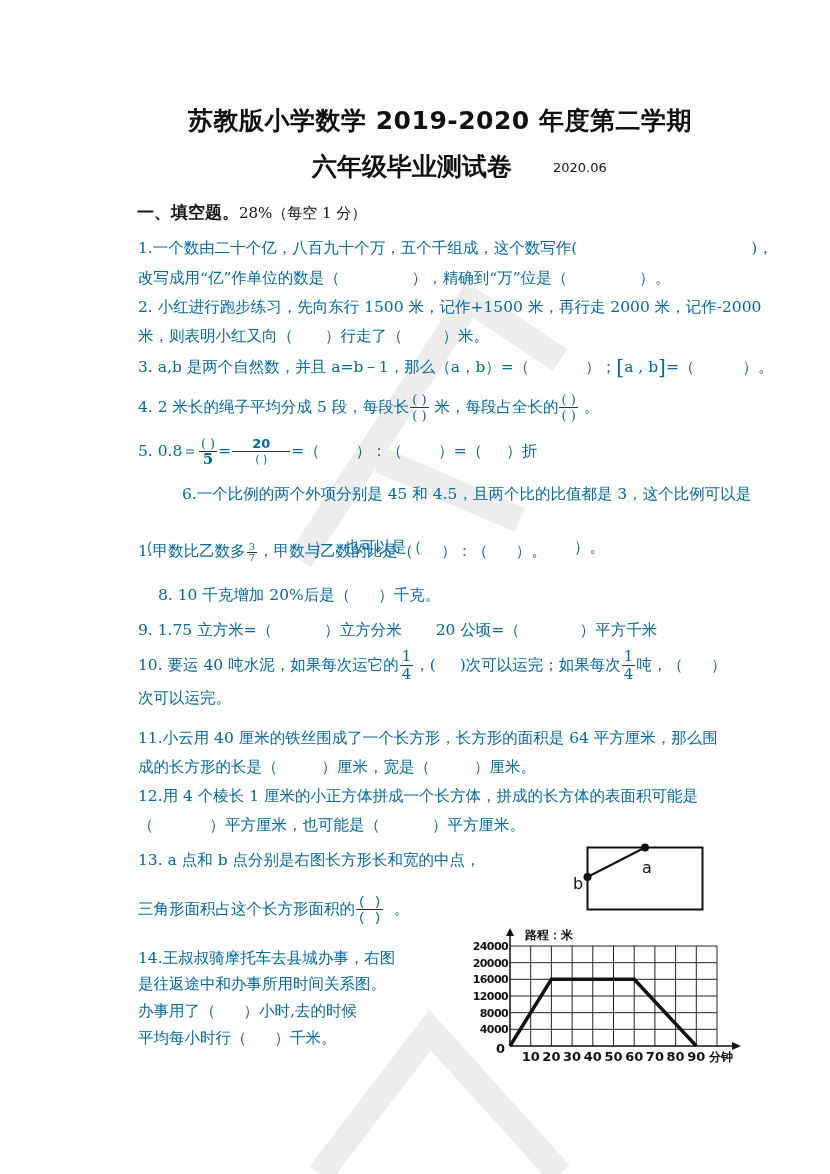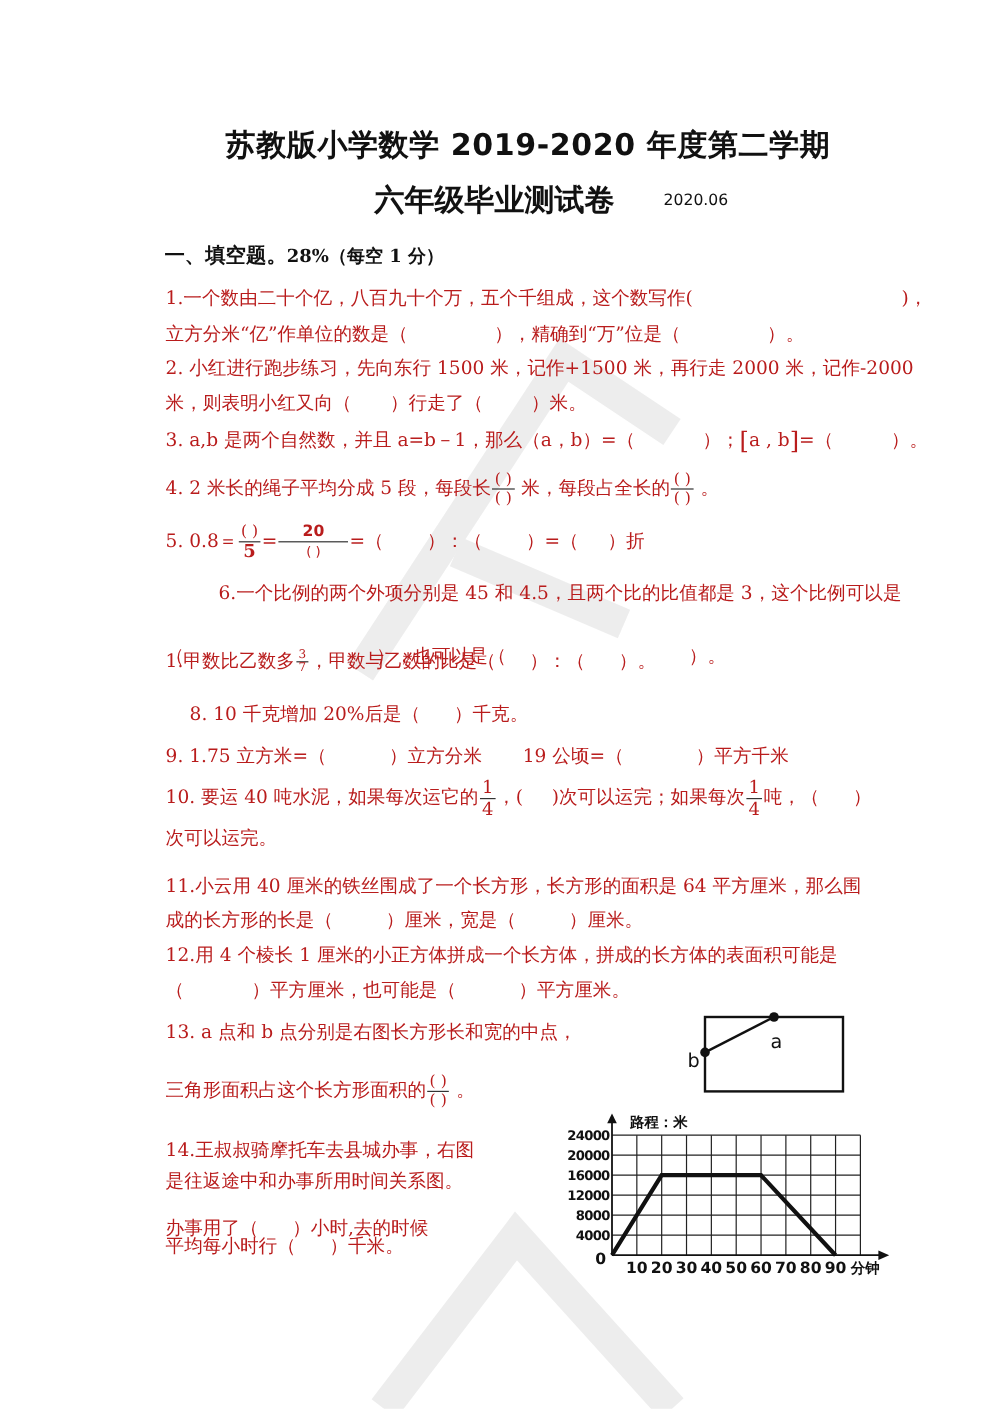--- a/index.html
+++ b/index.html
@@ -25,23 +25,23 @@
     }
     .date {
       position: absolute; top: 160px; left: 553px;
       font-family: "DejaVu Sans", "Liberation Sans", sans-serif;
       font-size: 13px; color: #111;
     }
     .section {
       position: absolute; top: 201px; left: 137px;
       font-size: 17px; font-weight: bold; color: #111;
     }
-    .section .pct { font-weight: bold; font-size: 15px; }
+    .section .pct { font-weight: normal; font-size: 15px; }
     .line {
-      position: absolute; left: 138px; font-size: 15.5px; white-space: nowrap; color: #b91c1c;
+      position: absolute; left: 138px; font-size: 15.5px; white-space: nowrap; color: #0369a1;
     }
     .gap { display: inline-block; }
     .frac {
       display: inline-block; vertical-align: middle; text-align: center;
       font-size: 13px; line-height: 15px; margin: 0 1px;
     }
     .frac .num, .frac .den { display: block; padding: 0 2px; }
     .frac .num { border-bottom: 1.2px solid #333; }
     .frac.small { font-size: 10px; line-height: 10px; }
     .frac.bold .num { font-family: "DejaVu Sans", sans-serif; font-weight: bold; font-size: 13px; }
@@ -65,21 +65,21 @@
 <div class="date">2020.06</div>
 
 <div class="section">
   <span>一、填空题。</span><span class="pct">28%（每空 1 分）</span>
 </div>
 
 <div class="line" style="top:238px;">
   <span>1.一个数由二十个亿，八百九十个万，五个千组成，这个数写作(</span><span class="gap" style="width:174px"></span><span>)，</span>
 </div>
 <div class="line" style="top:268px;">
-  <span>立方分米“亿”作单位的数是（</span><span class="gap" style="width:72px"></span><span>），精确到“万”位是（</span><span class="gap" style="width:72px"></span><span>）。</span>
+  <span>改写成用“亿”作单位的数是（</span><span class="gap" style="width:72px"></span><span>），精确到“万”位是（</span><span class="gap" style="width:72px"></span><span>）。</span>
 </div>
 
 <div class="line" style="top:297px;">2.  小红进行跑步练习，先向东行 1500 米，记作+1500 米，再行走 2000 米，记作-2000</div>
 <div class="line" style="top:326px;">
   <span>米，则表明小红又向（</span><span class="gap" style="width:32px"></span><span>）行走了（</span><span class="gap" style="width:40px"></span><span>）米。</span>
 </div>
 
 <div class="line" style="top:355px;">
   <span>3. a,b 是两个自然数，并且 a=b－1，那么（a，b）=（</span><span class="gap" style="width:56px"></span><span>）；</span><span class="lcm-bracket">[</span><span>a , b</span><span class="lcm-bracket">]</span><span>=（</span><span class="gap" style="width:48px"></span><span>）。</span>
 </div>
@@ -99,55 +99,55 @@
 
 <div class="line" style="top:541px;">
   <span>1.甲数比乙数多</span><span class="frac small"><span class="num">3</span><span class="den">7</span></span><span>，甲数与乙数的比是（</span><span class="gap" style="width:28px"></span><span>）：（</span><span class="gap" style="width:28px"></span><span>）。</span>
 </div>
 
 <div class="line" style="top:585px;margin-left:20px;">
   <span>8.  10 千克增加 20%后是（</span><span class="gap" style="width:28px"></span><span>）千克。</span>
 </div>
 
 <div class="line" style="top:620px;">
-  <span>9.  1.75 立方米=（</span><span class="gap" style="width:52px"></span><span>）立方分米</span><span class="gap" style="width:34px"></span><span>19 公顷=（</span><span class="gap" style="width:60px"></span><span>）平方千米</span>
+  <span>9.  1.75 立方米=（</span><span class="gap" style="width:52px"></span><span>）立方分米</span><span class="gap" style="width:34px"></span><span>20 公顷=（</span><span class="gap" style="width:60px"></span><span>）平方千米</span>
 </div>
 
 <div class="line" style="top:648px;">
   <span>10.  要运 40 吨水泥，如果每次运它的</span><span class="frac" style="font-size:15px;line-height:17px;"><span class="num">1</span><span class="den">4</span></span><span>，(</span><span class="gap" style="width:24px"></span><span>)次可以运完；如果每次</span><span class="frac" style="font-size:15px;line-height:17px;"><span class="num">1</span><span class="den">4</span></span><span>吨，（</span><span class="gap" style="width:28px"></span><span>）</span>
 </div>
 <div class="line" style="top:688px;">次可以运完。</div>
 
 <div class="line" style="top:728px;">11.小云用 40 厘米的铁丝围成了一个长方形，长方形的面积是 64 平方厘米，那么围</div>
 <div class="line" style="top:757px;">
   <span>成的长方形的长是（</span><span class="gap" style="width:44px"></span><span>）厘米，宽是（</span><span class="gap" style="width:44px"></span><span>）厘米。</span>
 </div>
 
 <div class="line" style="top:786px;">12.用 4 个棱长 1 厘米的小正方体拼成一个长方体，拼成的长方体的表面积可能是</div>
 <div class="line" style="top:815px;">
   <span>（</span><span class="gap" style="width:56px"></span><span>）平方厘米，也可能是（</span><span class="gap" style="width:52px"></span><span>）平方厘米。</span>
 </div>
 
 <div class="line" style="top:850px;">13. a 点和 b 点分别是右图长方形长和宽的中点，</div>
-<div class="line" style="top:894px;">
+<div class="line" style="top:894px;font-family:Liberation Mono, monospace;">
   <span>三角形面积占这个长方形面积的</span><span class="frac"><span class="num">(         )</span><span class="den">(         )</span></span><span> 。</span>
 </div>
 
 <svg style="position:absolute;left:570px;top:840px;" width="150" height="75">
   <rect x="17.5" y="7.5" width="115" height="62" fill="none" stroke="#111" stroke-width="2"></rect>
   <line x1="17.5" y1="37" x2="75" y2="7.5" stroke="#111" stroke-width="2"></line>
   <circle cx="75" cy="7.5" r="4" fill="#111"></circle>
   <circle cx="17.5" cy="37" r="4" fill="#111"></circle>
   <text x="72" y="33" font-size="16" fill="#111">a</text>
   <text x="3" y="49" font-size="16" fill="#111">b</text>
 </svg>
 
 <div class="line" style="top:948px;">14.王叔叔骑摩托车去县城办事，右图</div>
 <div class="line" style="top:974px;">是往返途中和办事所用时间关系图。</div>
-<div class="line" style="top:1001px;margin-top:12px;">
+<div class="line" style="top:1001px;">
   <span>办事用了（</span><span class="gap" style="width:28px"></span><span>）小时,去的时候</span>
 </div>
 <div class="line" style="top:1028px;">
   <span>平均每小时行（</span><span class="gap" style="width:28px"></span><span>）千米。</span>
 </div>
 
 <svg id="chart" style="position:absolute;left:465px;top:925px;" width="285" height="140">
   <g id="grid">
       <line x1="65.7" y1="21" x2="65.7" y2="121" stroke="#222" stroke-width="1"></line>
       <line x1="86.4" y1="21" x2="86.4" y2="121" stroke="#222" stroke-width="1"></line>

